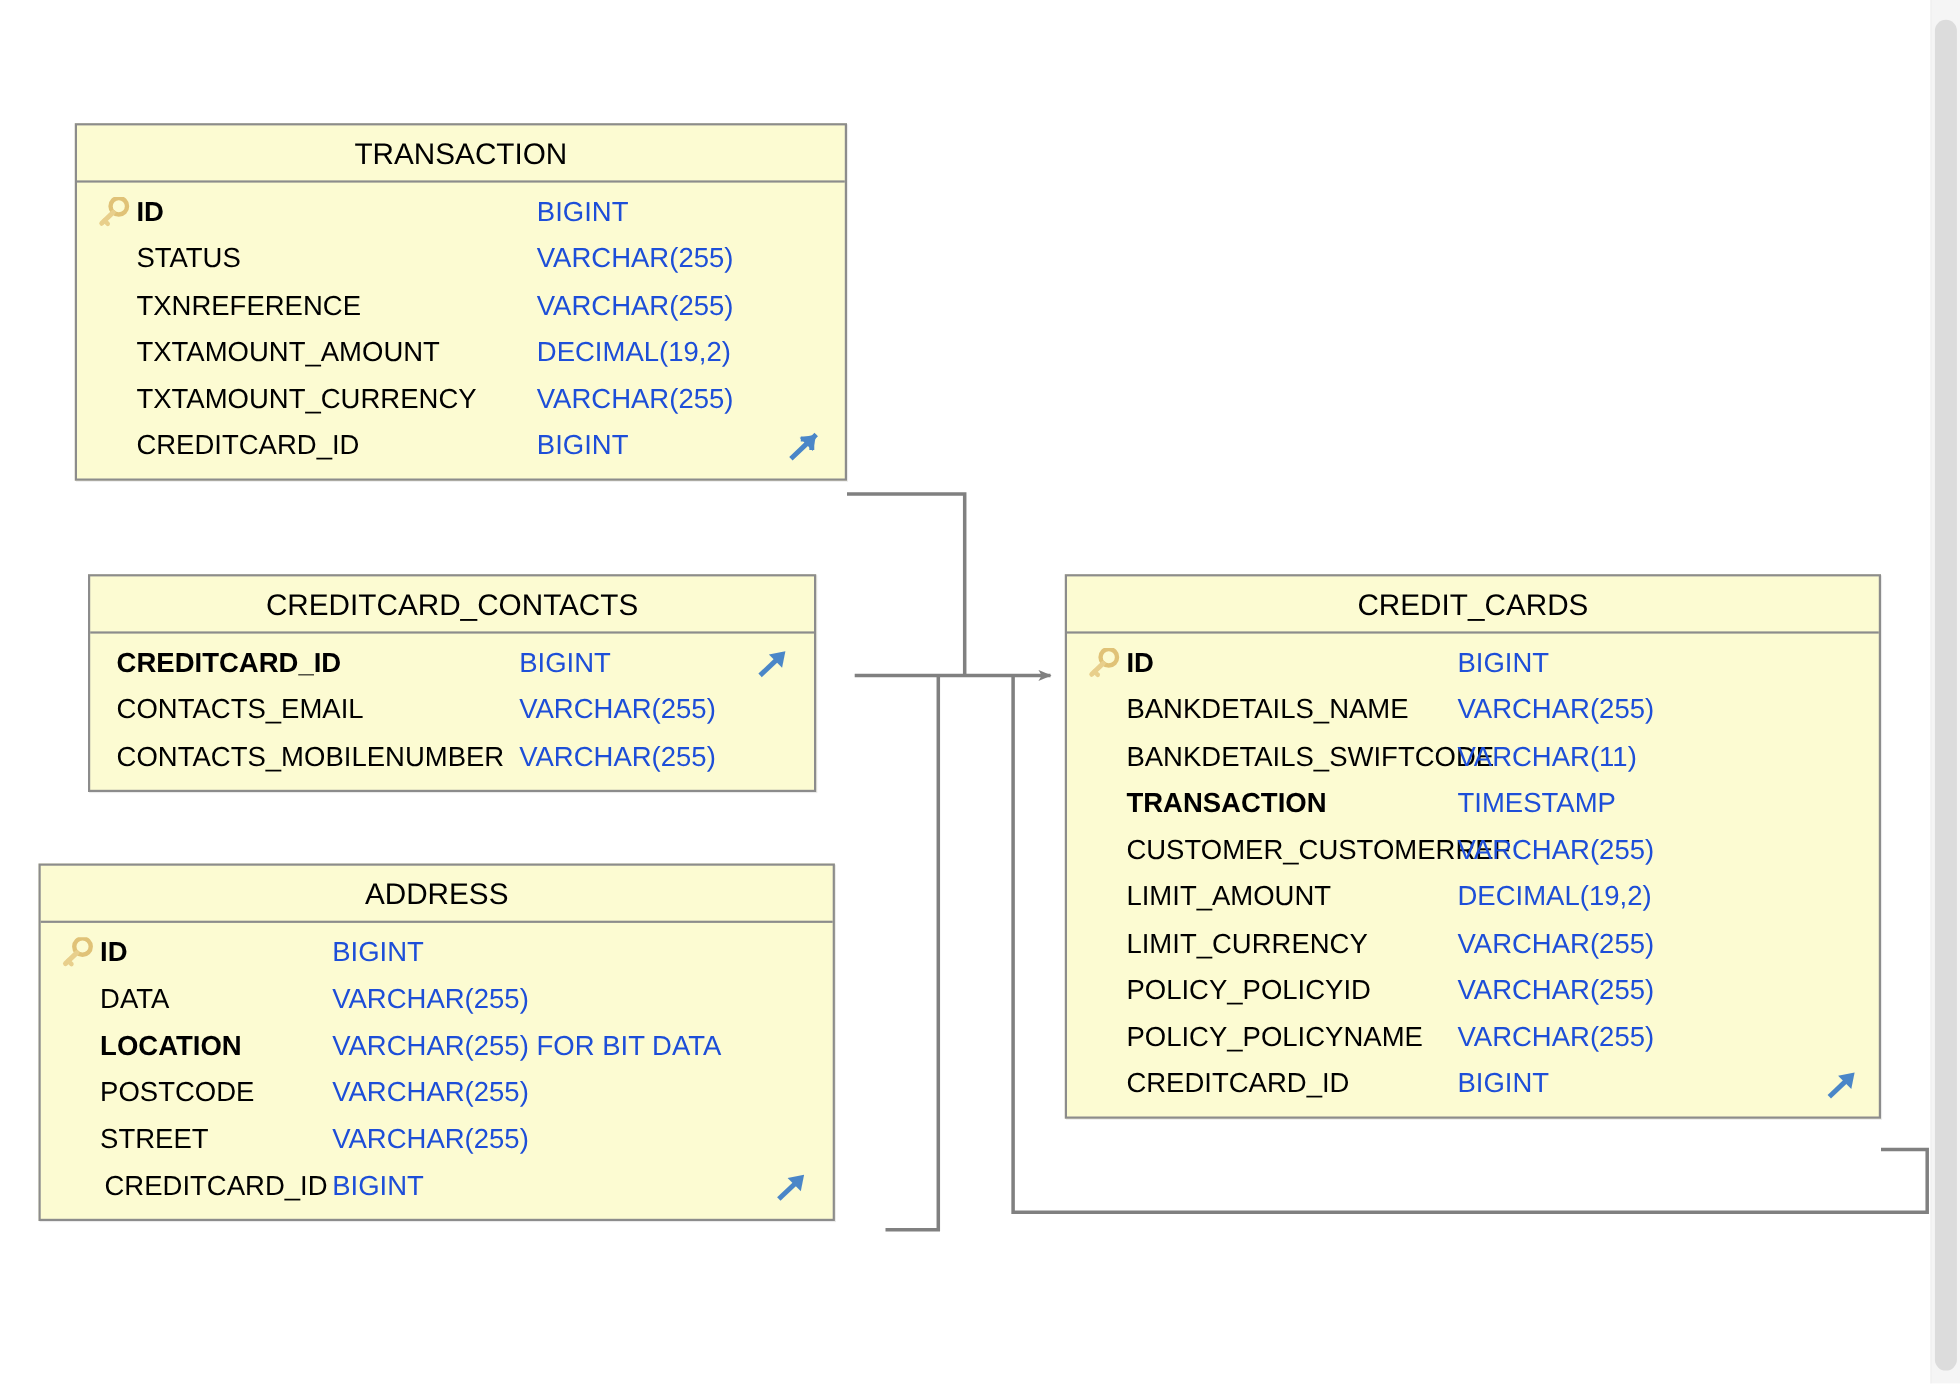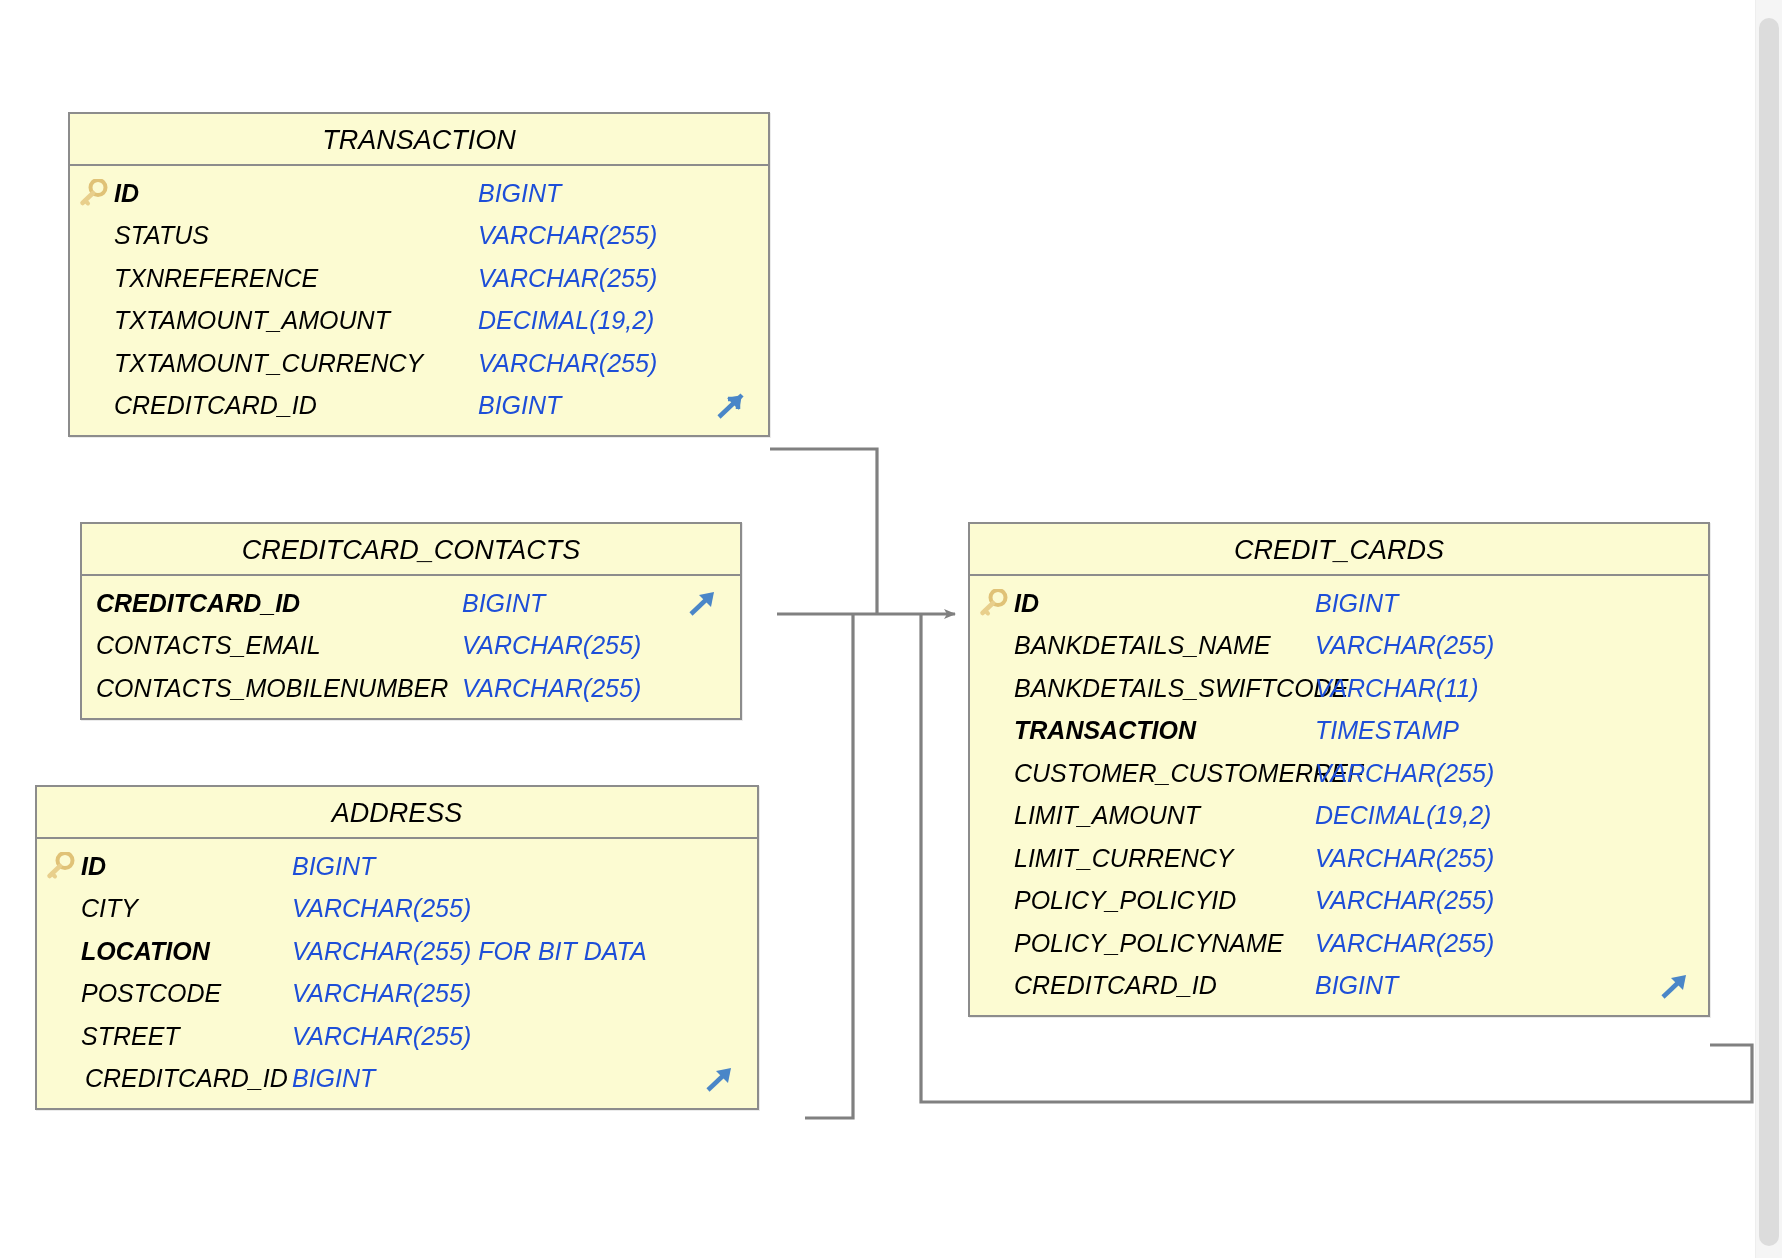--- a/index.html
+++ b/index.html
@@ -27,36 +27,36 @@
     pointer-events: none;
   }
 
   
   .entity {
     position: absolute;
     box-sizing: border-box;
     background: #fcfbd2;
     border: 2px solid #8c8c8c;
     box-shadow: 1px 1px 0 rgba(0,0,0,0.08);
-    font-style: italic;
   }
   .entity-title {
     box-sizing: border-box;
     height: 52px;
     line-height: 52px;
     text-align: center;
     font-size: 27px;
     color: #000000;
     border-bottom: 2px solid #8c8c8c;
     white-space: nowrap;
     overflow: hidden;
   }
   .entity-body {
     position: relative;
     padding: 6px 0 8px 0;
+    margin-left: 10px;
   }
   .attr-row {
     position: relative;
     display: flex;
     align-items: center;
     height: 42.5px;
     white-space: nowrap;
   }
   .attr-icon {
     position: relative;
@@ -231,21 +231,21 @@
             <path d="M15,14 L4.5,24" stroke="#e8cf8c" stroke-width="4.5" stroke-linecap="round"></path>
             <path d="M7,21.5 L10,24.5" stroke="#e8cf8c" stroke-width="4" stroke-linecap="round"></path>
           </svg>
         </span>
         <span class="attr-name bold">ID</span>
         <span class="attr-type" style="left:255px;">BIGINT</span>
       </div>
 
       <div class="attr-row">
         <span class="attr-icon"></span>
-        <span class="attr-name">CITY</span>
+        <span class="attr-name">DATA</span>
         <span class="attr-type" style="left:255px;">VARCHAR(255)</span>
       </div>
 
       <div class="attr-row">
         <span class="attr-icon"></span>
         <span class="attr-name bold">LOCATION</span>
         <span class="attr-type" style="left:255px;">VARCHAR(255) FOR BIT DATA</span>
       </div>
 
       <div class="attr-row">

